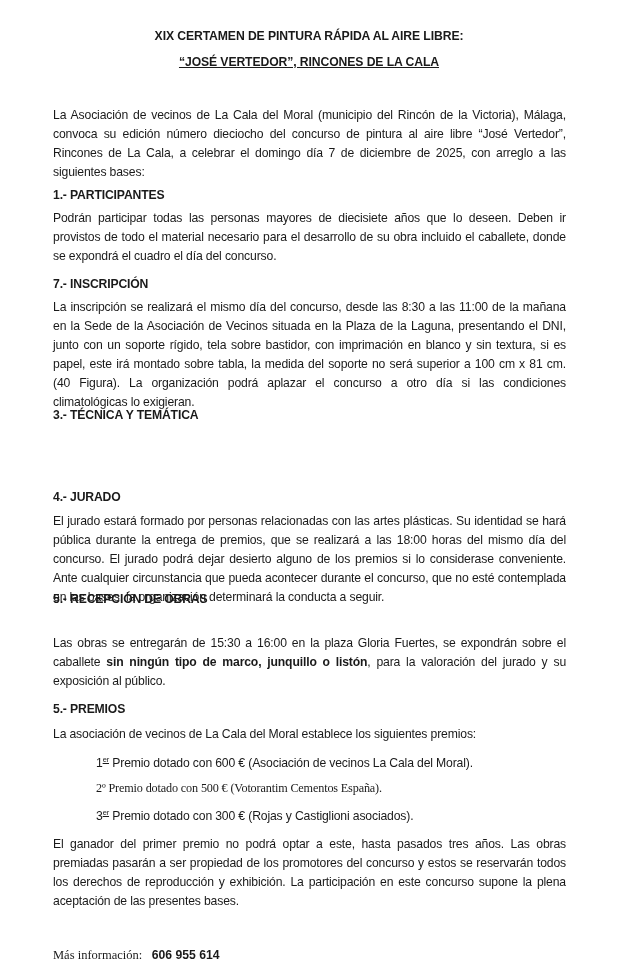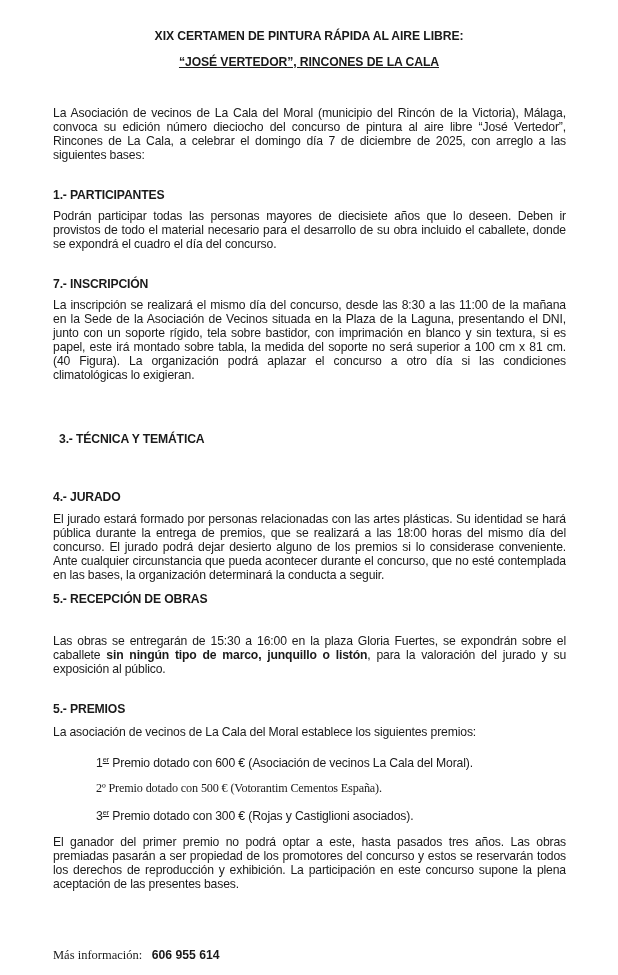--- a/index.html
+++ b/index.html
@@ -10,21 +10,21 @@
     }
     .page { position: absolute; left: 0; top: 0; width: 618px; height: 975px; }
     .title {
       position: absolute; left: 0; width: 618px; text-align: center;
       font-weight: bold; font-size: 12.2px; letter-spacing: -0.1px;
     }
     .t1 { top: 29px; }
     .t2 { top: 55px; text-decoration: underline; }
     .block {
       position: absolute; left: 53px; width: 513px;
-      font-size: 12.2px; line-height: 14px; text-align: justify;
+      font-size: 12.2px; line-height: 19px; text-align: justify;
       letter-spacing: -0.15px;
     }
     .heading {
       position: absolute; left: 53px; font-weight: bold; font-size: 12.2px;
       letter-spacing: -0.15px;
     }
     .prize {
       position: absolute; left: 96px; font-size: 12.2px; letter-spacing: -0.15px;
     }
     .prize sup { font-size: 7.5px; text-decoration: underline; vertical-align: 5px; }
@@ -43,21 +43,21 @@
   <div class="title t2">“JOSÉ VERTEDOR”, RINCONES DE LA CALA</div>
 
   <div class="block" style="top:106px;">La Asociación de vecinos de La Cala del Moral (municipio del Rincón de la Victoria), Málaga, convoca su edición número dieciocho del concurso de pintura al aire libre “José Vertedor”, Rincones de La Cala, a celebrar el domingo día 7 de diciembre de 2025, con arreglo a las siguientes bases:</div>
 
   <div class="heading" style="top:188px;">1.- PARTICIPANTES</div>
   <div class="block" style="top:209px;">Podrán participar todas las personas mayores de diecisiete años que lo deseen. Deben ir provistos de todo el material necesario para el desarrollo de su obra incluido el caballete, donde se expondrá el cuadro el día del concurso.</div>
 
   <div class="heading" style="top:277px;">7.- INSCRIPCIÓN</div>
   <div class="block" style="top:298px;">La inscripción se realizará el mismo día del concurso, desde las 8:30 a las 11:00 de la mañana en la Sede de la Asociación de Vecinos situada en la Plaza de la Laguna, presentando el DNI, junto con un soporte rígido, tela sobre bastidor, con imprimación en blanco y sin textura, si es papel, este irá montado sobre tabla, la medida del soporte no será superior a 100 cm x 81 cm. (40 Figura). La organización podrá aplazar el concurso a otro día si las condiciones climatológicas lo exigieran.</div>
 
-  <div class="heading" style="top:432px;margin-left:6px;">3.- TÉCNICA Y TEMÁTICA</div>
+  <div class="heading" style="top:408px;">3.- TÉCNICA Y TEMÁTICA</div>
 
   <div class="heading" style="top:490px;">4.- JURADO</div>
   <div class="block" style="top:512px;">El jurado estará formado por personas relacionadas con las artes plásticas. Su identidad se hará pública durante la entrega de premios, que se realizará a las 18:00 horas del mismo día del concurso. El jurado podrá dejar desierto alguno de los premios si lo considerase conveniente. Ante cualquier circunstancia que pueda acontecer durante el concurso, que no esté contemplada en las bases, la organización determinará la conducta a seguir.</div>
 
   <div class="heading" style="top:592px;">5.- RECEPCIÓN DE OBRAS</div>
   <div class="block" style="top:634px;"><span>Las obras se entregarán de 15:30 a 16:00 en la plaza Gloria Fuertes, se expondrán sobre el caballete </span><b>sin ningún tipo de marco, junquillo o listón</b><span>, para la valoración del jurado y su exposición al público.</span></div>
 
   <div class="heading" style="top:702px;">5.- PREMIOS</div>
   <div class="block" style="top:725px;">La asociación de vecinos de La Cala del Moral establece los siguientes premios:</div>
 

